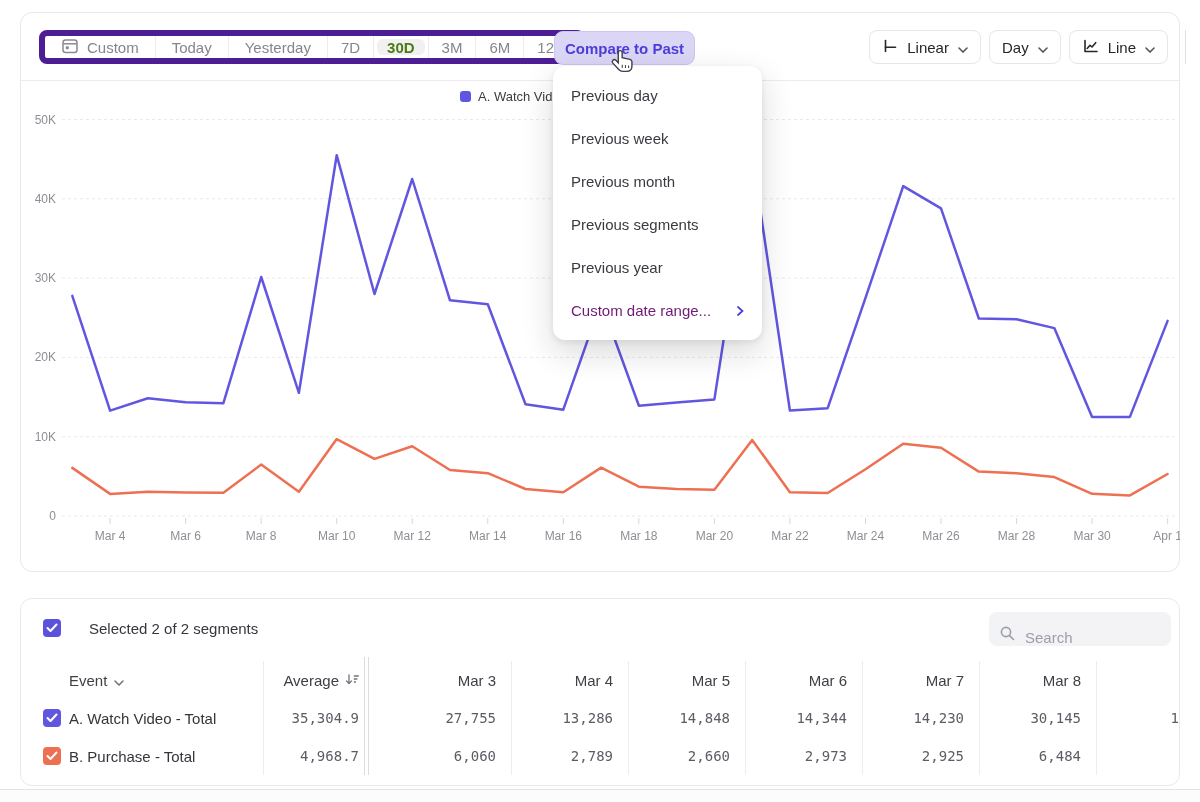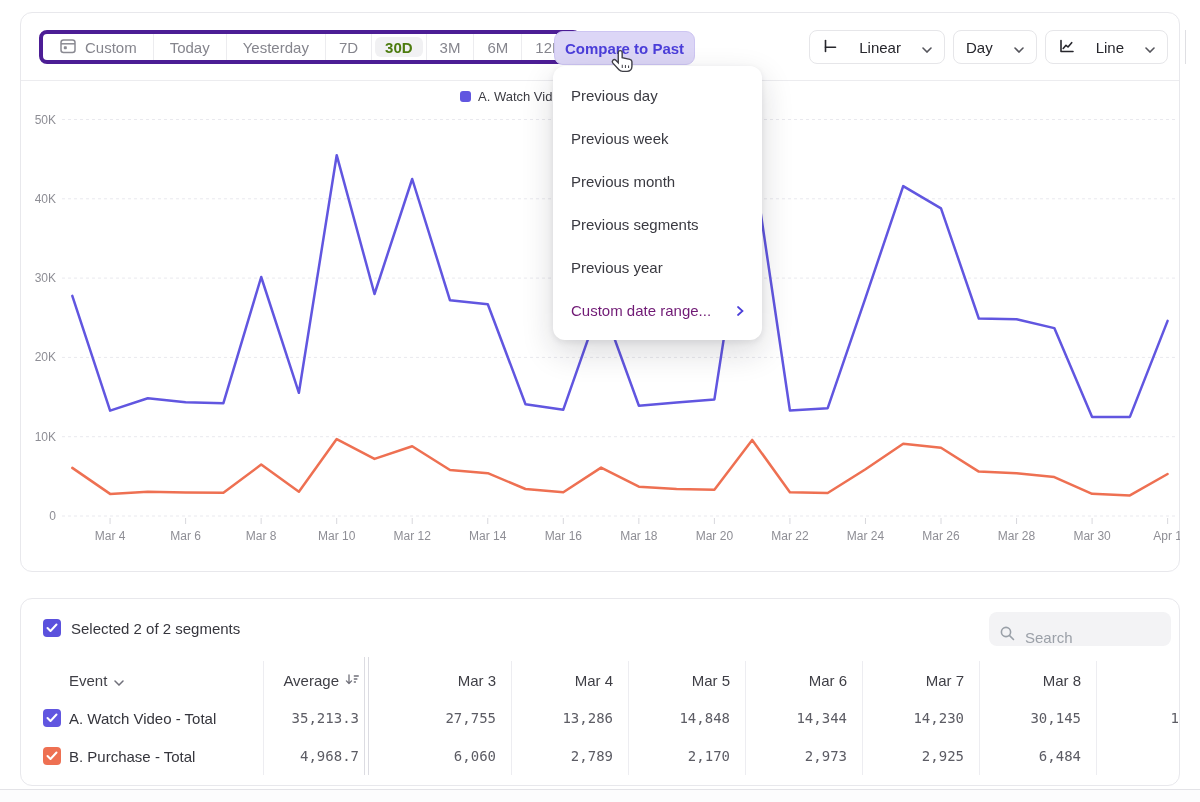--- a/index.html
+++ b/index.html
@@ -6,32 +6,32 @@
   body { font-family:"Liberation Sans", sans-serif; background:#fff; }
   .page { position:relative; width:1200px; height:802px; background:#fff; overflow:hidden; }
 
   .card { position:absolute; background:#fff; border:1px solid #e8e8ec; border-radius:12px; }
   .chart-card { left:20px; top:12px; width:1160px; height:560px; }
   .table-card { left:20px; top:598px; width:1160px; height:188px; overflow:hidden; }
 
   
   .toolbar { position:relative; height:68px; border-bottom:1px solid #ececef; }
   .range-group { position:absolute; left:18px; top:17px; height:34px; display:flex; align-items:stretch;
-                 border:4px solid #4c1d95; border-radius:8px; background:#fff; }
+                 border:6px solid #4c1d95; border-radius:8px; background:#fff; }
   .seg { display:flex; align-items:center; gap:8px; padding:0 16px; font-size:15px; color:#85858d;
          border-right:1px solid #ececef; cursor:pointer; white-space:nowrap; }
   .seg:last-child { border-right:none; }
   .seg.short { padding:0 13px; }
   .seg.active { background:#f1f1f3; color:#4d7c0f; font-weight:700; border-radius:6px; margin:3px; padding:0 10px; border-right:none; }
   .seg.after-active { border-left:1px solid #ececef; }
   .compare-btn { position:absolute; left:533px; top:18px; width:141px; height:34px; border:1px solid #cdc5f2;
                  border-radius:9px; background:#dcd6f6; color:#4b3ed9; font-size:15px; font-weight:700;
                  font-family:"Liberation Sans",sans-serif; cursor:pointer; }
   .toolbar-right { position:absolute; right:11px; top:17px; display:flex; gap:8px; }
-  .tr-btn { display:flex; align-items:center; gap:21px; height:34px; padding:0 12px; border:1px solid #e6e6e9;
+  .tr-btn { display:flex; align-items:center; gap:9px; height:34px; padding:0 12px; border:1px solid #e6e6e9;
             border-radius:8px; background:#fff; font-size:15px; color:#26262c; font-family:"Liberation Sans",sans-serif; cursor:pointer; }
   .edge-divider { position:absolute; left:1185px; top:30px; width:1px; height:34px; background:#dfdfe3; }
 
   
   .legend { position:absolute; left:460px; top:89px; display:flex; gap:26px; z-index:2; }
   .legend-item { display:flex; align-items:center; gap:7px; font-size:13px; color:#3c3c43; cursor:pointer; }
   .swatch { width:11px; height:11px; border-radius:3px; }
 
   
   #chart-svg { position:absolute; left:20px; top:80px; z-index:1; }
@@ -39,21 +39,21 @@
 
   
   .dropdown { position:absolute; left:553px; top:66px; width:209px; padding:8px 0; background:#fff;
               border-radius:12px; box-shadow:0 2px 6px rgba(25,25,35,.08), 0 12px 32px rgba(25,25,35,.16); z-index:10; }
   .dd-item { height:43px; display:flex; align-items:center; padding:0 18px; font-size:15px; color:#3a3a41; cursor:pointer; }
   .dd-item.custom { color:#701a75; justify-content:space-between; }
 
   .cursor { position:absolute; left:610px; top:48px; z-index:50; pointer-events:none; }
 
   
-  .segments-row { position:absolute; left:22px; top:20px; display:flex; align-items:center; gap:10px; }
+  .segments-row { position:absolute; left:22px; top:20px; display:flex; align-items:center; gap:28px; }
   .checkbox { width:18px; height:18px; border-radius:4px; display:flex; align-items:center; justify-content:center; cursor:pointer; }
   .checkbox.purple { background:#5b51dd; }
   .segments-label { font-size:15px; color:#36363d; }
   .search-box { position:absolute; left:968px; top:13px; width:182px; height:34px; background:#f3f3f5;
                 border-radius:8px; display:flex; align-items:flex-end; padding:0 10px; gap:9px; }
   .search-box input { border:none; outline:none; background:transparent; font-size:15px; color:#4a4a52; width:130px;
                       font-family:"Liberation Sans",sans-serif; }
   .search-box input::placeholder { color:#9ba0a8; }
 
   
@@ -292,41 +292,41 @@
       <div class="cell th date-th bl">Mar 9</div>
 
       <div class="cell">
         <span class="checkbox" style="background: rgb(97, 86, 224);">
           <svg width="12" height="10" viewBox="0 0 12 10" fill="none" stroke="#fff" stroke-width="2" stroke-linecap="round" stroke-linejoin="round">
               <polyline points="1.5,5 4.5,8 10.5,1.5"></polyline>
             </svg>
         </span>
       </div>
       <div class="cell event-name">A. Watch Video - Total</div>
-      <div class="cell num num-cell bl" style="padding-right:8px">35,213.3</div>
+      <div class="cell num num-cell bl" style="padding-right:8px">35,304.9</div>
       <div class="cell num num-cell">27,755</div>
       <div class="cell num num-cell bl">13,286</div>
       <div class="cell num num-cell bl">14,848</div>
       <div class="cell num num-cell bl">14,344</div>
       <div class="cell num num-cell bl">14,230</div>
       <div class="cell num num-cell bl">30,145</div>
       <div class="cell num num-cell bl">15,532</div>
 
       <div class="cell">
         <span class="checkbox" style="background: rgb(238, 112, 82);">
           <svg width="12" height="10" viewBox="0 0 12 10" fill="none" stroke="#fff" stroke-width="2" stroke-linecap="round" stroke-linejoin="round">
               <polyline points="1.5,5 4.5,8 10.5,1.5"></polyline>
             </svg>
         </span>
       </div>
       <div class="cell event-name">B. Purchase - Total</div>
       <div class="cell num num-cell bl" style="padding-right:8px">4,968.7</div>
       <div class="cell num num-cell">6,060</div>
       <div class="cell num num-cell bl">2,789</div>
-      <div class="cell num num-cell bl">2,170</div>
+      <div class="cell num num-cell bl">2,660</div>
       <div class="cell num num-cell bl">2,973</div>
       <div class="cell num num-cell bl">2,925</div>
       <div class="cell num num-cell bl">6,484</div>
       <div class="cell num num-cell bl">3,052</div>
     </div>
   </div>
 
   <div class="bottom-strip"></div>
 </div>
 

